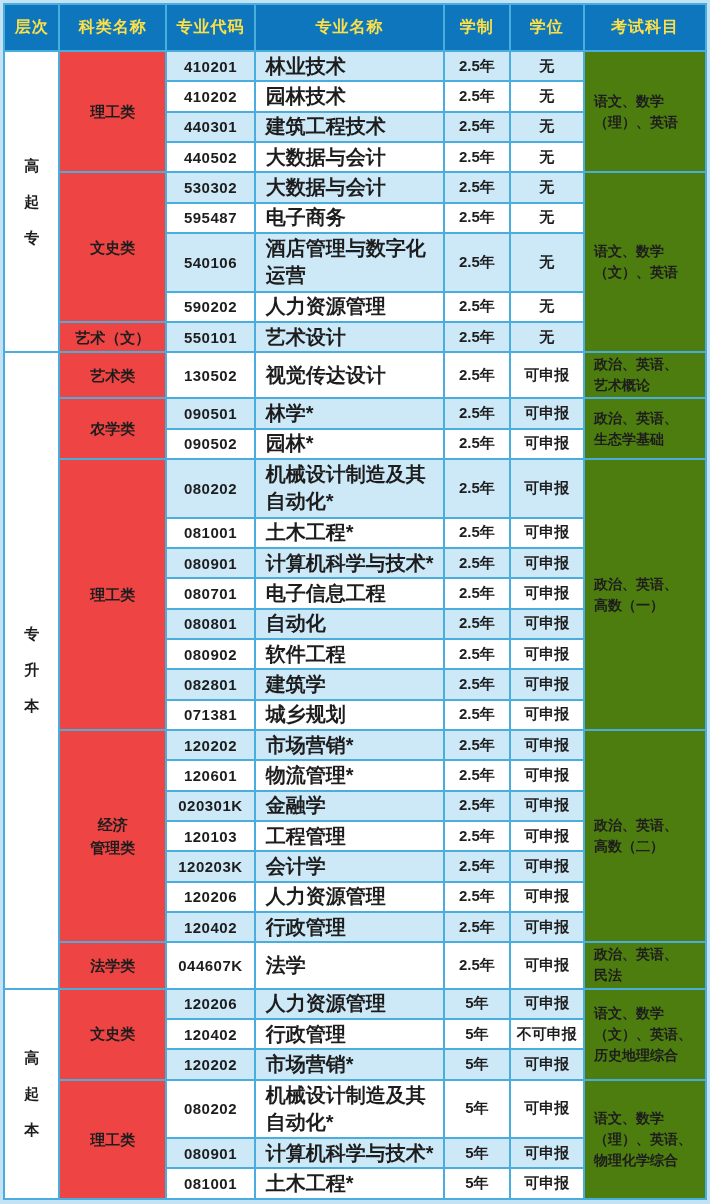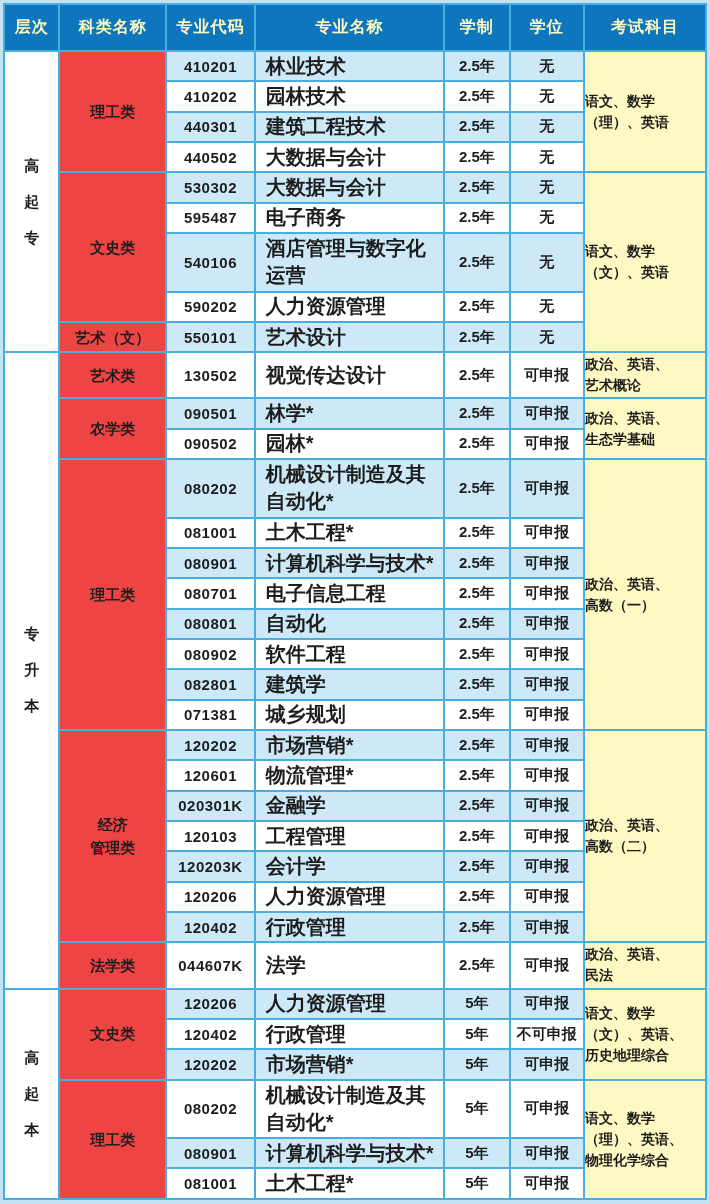--- a/index.html
+++ b/index.html
@@ -27,21 +27,21 @@
     border: 2px solid #49aede;
     text-align: center;
     vertical-align: middle;
     padding: 0;
     color: #1d1d1d;
     overflow: hidden;
   }
   thead tr { height: 47px; }
   th {
     background: #0e76bc;
-    color: #fef9c3;
+    color: #fde047;
     font-size: 16px;
     font-weight: 700;
     letter-spacing: 1px;
   }
   td { font-size: 15px; font-weight: 700; }
   td.stripe { background: #cde9f8; }
   td.c-level {
     white-space: pre-line;
     line-height: 2.4;
     font-size: 15px;
@@ -56,26 +56,26 @@
   td.c-code { font-size: 15px; letter-spacing: 0.5px; }
   td.c-name {
     text-align: left;
     padding-left: 10px;
     padding-right: 2px;
     font-size: 20px;
   }
   td.c-years, td.c-degree { font-size: 15px; }
   td.c-exam {
     text-align: left;
-    padding-left: 0;
+    padding-left: 9px;
     padding-right: 2px;
     white-space: pre-line;
     line-height: 1.5;
     font-size: 14px;
-    background: #fef9c3;
+    background: #4d7c0f;
   }
 </style>
 </head>
 <body>
 
 <div class="page">
   <table class="programs">
     <colgroup>
       <col style="width:55px">
       <col style="width:106px">

